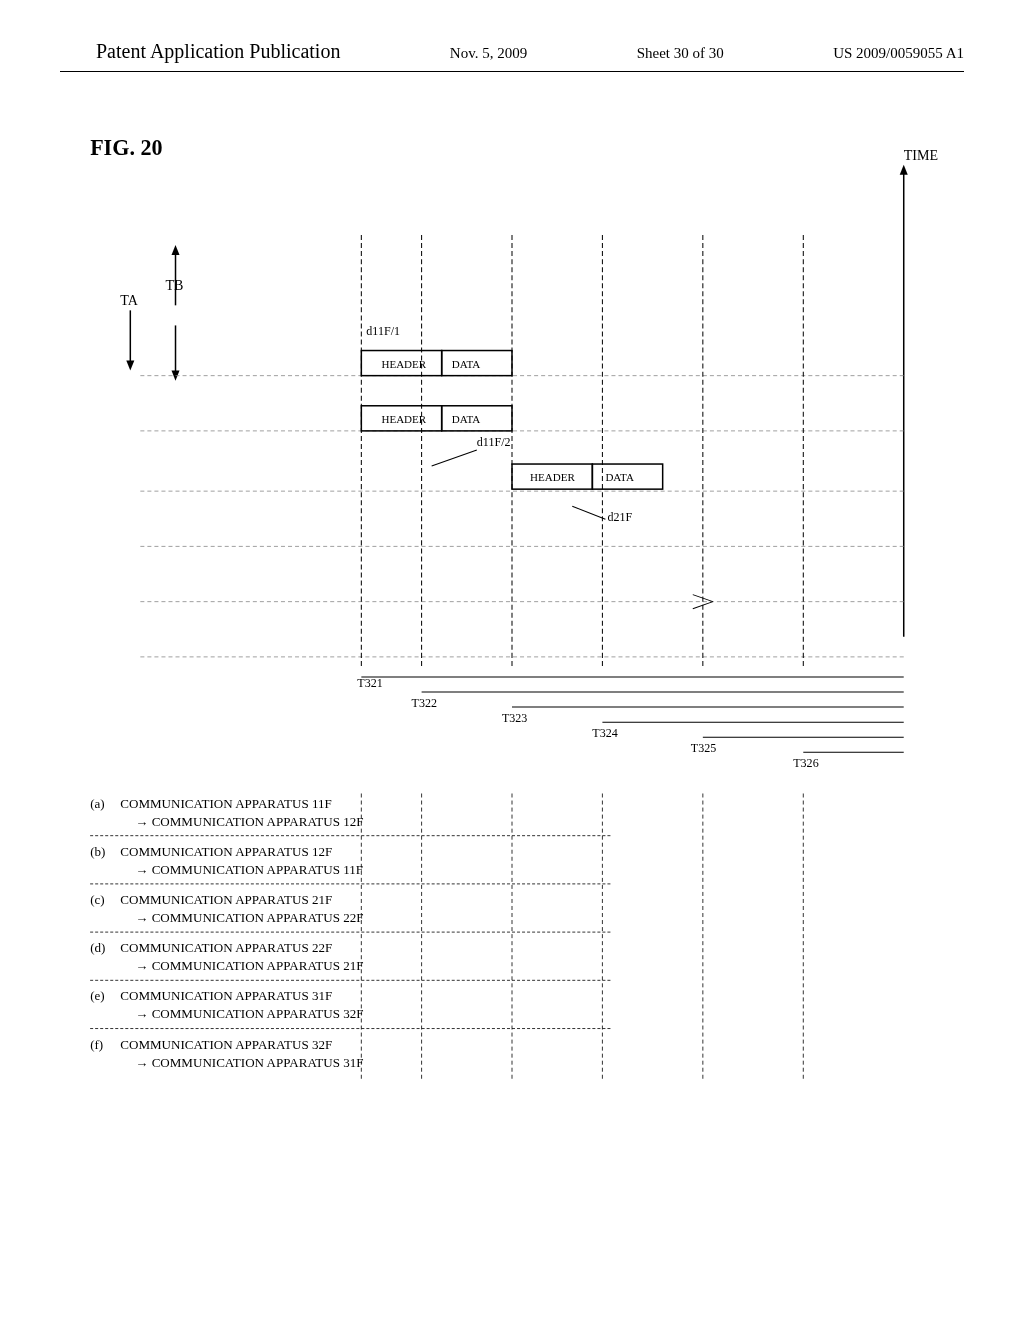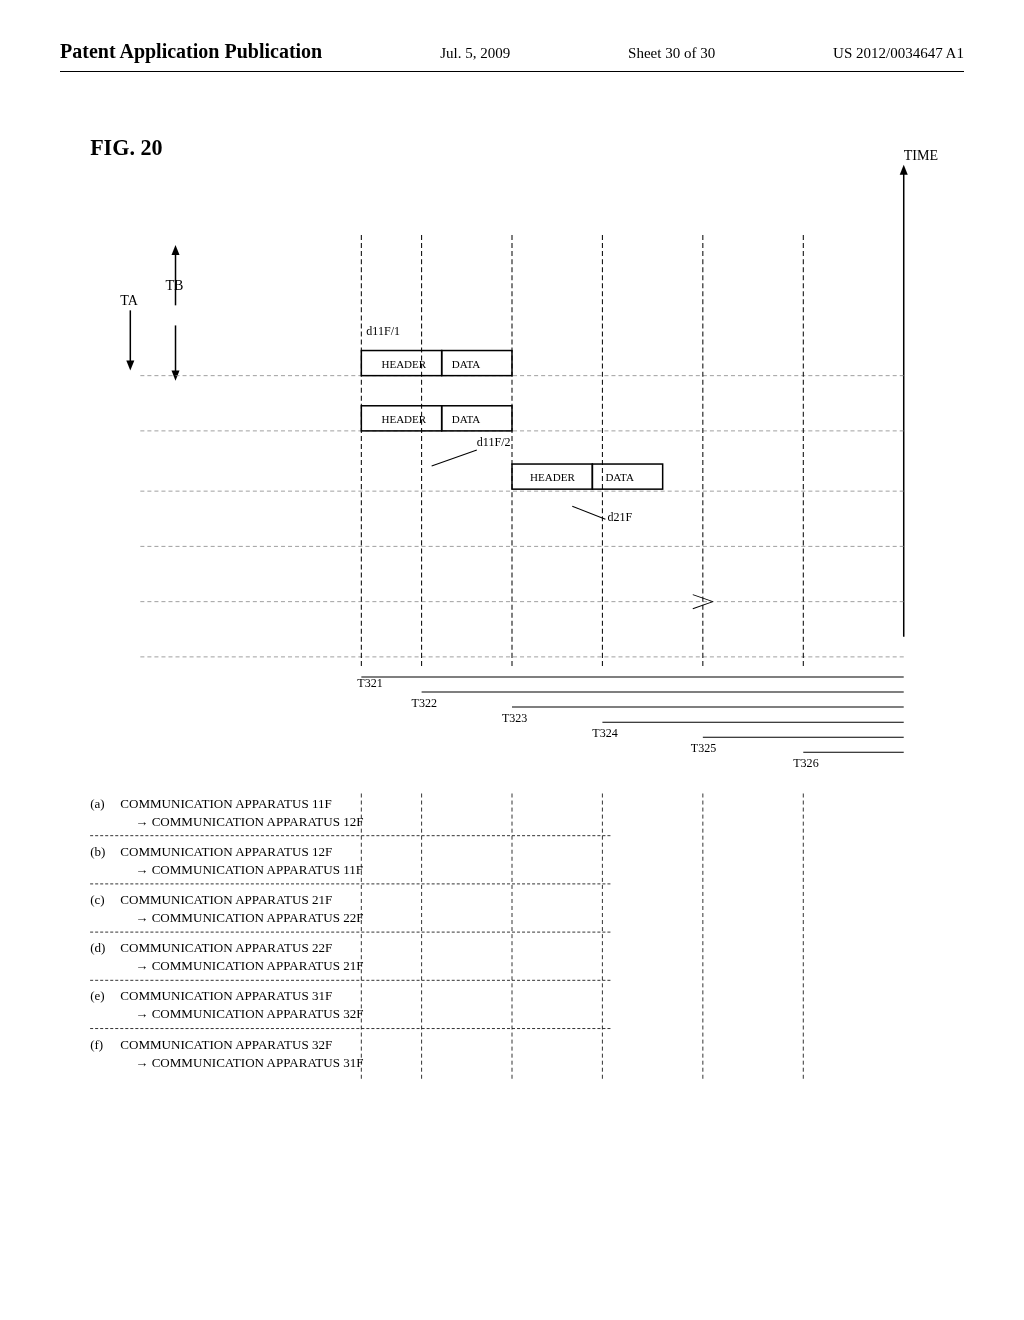--- a/index.html
+++ b/index.html
@@ -25,21 +25,22 @@
       display: flex;
       justify-content: space-between;
       align-items: baseline;
       border-bottom: 1px solid #000;
       padding-bottom: 8px;
       margin-bottom: 20px;
     }
 
     .header-left {
       font-size: 20px;
-      font-weight: bold;
+      font-weight: normal;
+      margin-left: 36px;
     }
 
     .header-center {
       font-size: 15px;
     }
 
     .header-right {
       font-size: 15px;
     }
 
@@ -59,23 +60,23 @@
       height: 100%;
     }
   </style>
 </head>
 <body>
 
 <div class="page">
 
   <div class="page-header">
     <span class="header-left">Patent Application Publication</span>
-    <span class="header-center">Jul. 5, 2009</span>
+    <span class="header-center">Nov. 5, 2009</span>
     <span class="header-center">Sheet 30 of 30</span>
-    <span class="header-right">US 2012/0034647 A1</span>
+    <span class="header-right">US 2009/0059055 A1</span>
   </div>
 
   <div class="figure-area">
     <svg class="diagram-svg" viewBox="0 0 900 1150" xmlns="http://www.w3.org/2000/svg">
 
       <text x="30" y="50" font-size="22" font-weight="bold" font-family="Times New Roman">FIG. 20</text>
 
       <text x="840" y="55" font-size="14" font-family="Times New Roman">TIME</text>
       <line x1="840" y1="65" x2="840" y2="530" stroke="#000" stroke-width="1.5"></line>
       <polygon points="840,60 836,70 844,70" fill="#000"></polygon>

